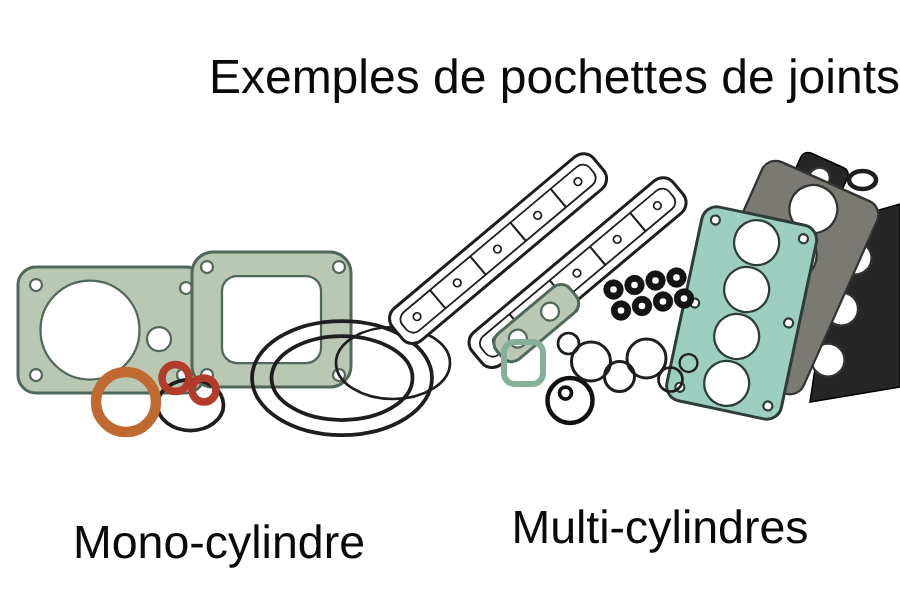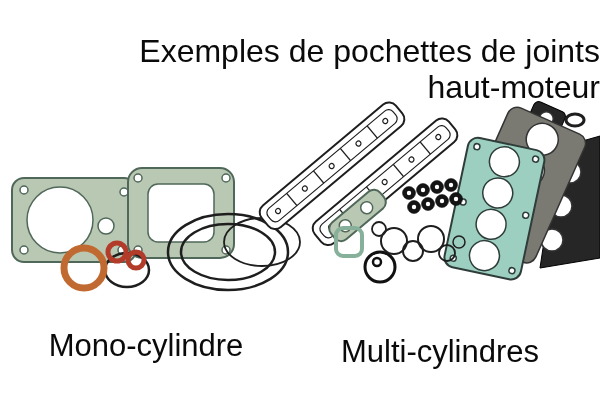--- a/index.html
+++ b/index.html
@@ -28,21 +28,21 @@
   }
   .title span { display: block; }
   .caption {
     position: absolute;
     font-size: 31px;
     color: var(--text-color, #000);
     transform: translateX(-50%);
     white-space: nowrap;
     font-weight: 500;
   }
-  .caption-mono  { left: 146px; top: 328px; }
+  .caption-mono  { left: 146px; top: 344px; }
   .caption-multi { left: 440px; top: 334px; }
 
   svg.scene { position: absolute; top: 0; left: 0; }
 
   .g-green { fill: var(--gasket-green, #b9c8b2); stroke: var(--gasket-green-edge, #50685a); stroke-width: 2; }
   .hole-green { fill: #ffffff; stroke: var(--gasket-green-edge, #50685a); stroke-width: 1.5; }
   .g-teal { fill: var(--gasket-teal, #9ccfc0); stroke: var(--gasket-teal-edge, #2f3d3a); stroke-width: 2; }
   .hole-teal { fill: #ffffff; stroke: var(--gasket-teal-edge, #2f3d3a); stroke-width: 1.5; }
   .g-gray { fill: var(--gasket-gray, #7a7a72); stroke: #333333; stroke-width: 1.5; }
   .hole-gray { fill: #ffffff; stroke: #333333; stroke-width: 1.5; }
@@ -215,20 +215,19 @@
         <circle class="ln" cx="431" cy="239" r="13" stroke-width="2"></circle>
         <circle class="ln" cx="447" cy="253" r="8" stroke-width="1.8"></circle>
         <circle class="ln" cx="459" cy="242" r="6" stroke-width="1.5"></circle>
         <circle class="ln" cx="379" cy="229" r="7" stroke-width="1.8"></circle>
       </g>
     </g>
   </svg>
 
   <h1 class="title">
     <span>Exemples de pochettes de joints</span>
-    <span>haut-moteur</span>
   </h1>
 
   <div class="caption caption-mono">Mono-cylindre</div>
 
   <div class="caption caption-multi">Multi-cylindres</div>
 
 </div>
 
 </body></html>

